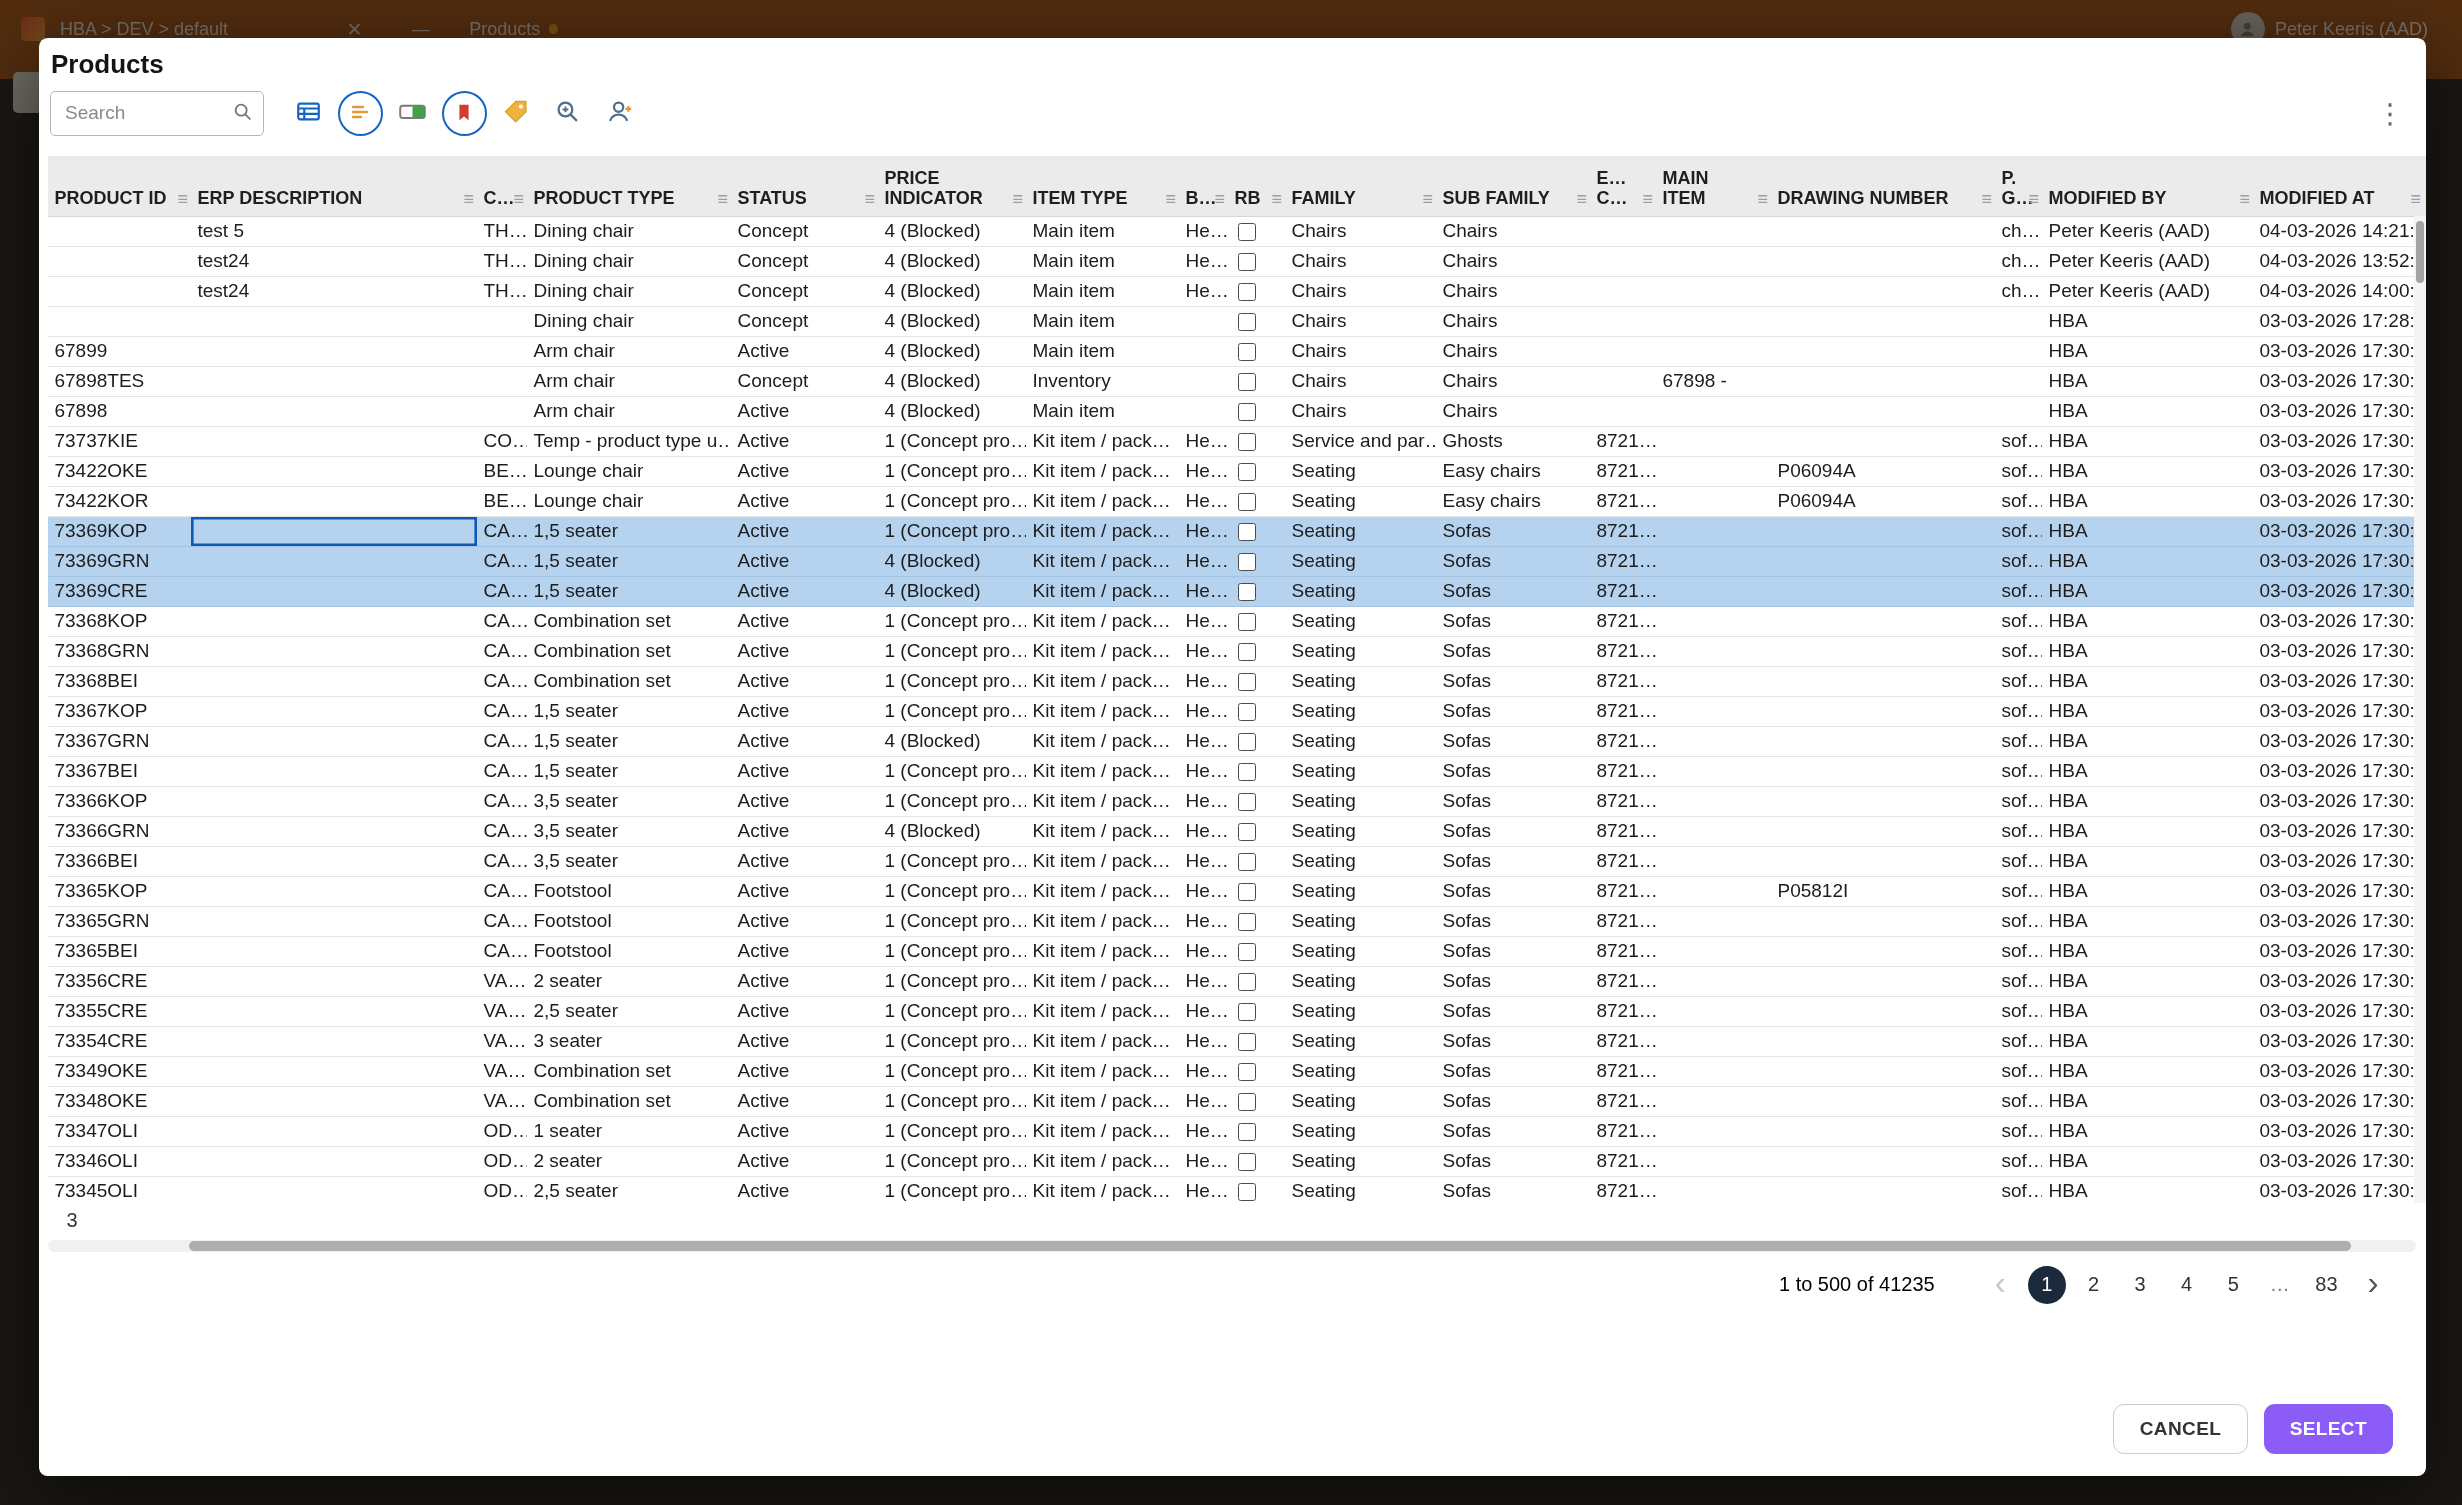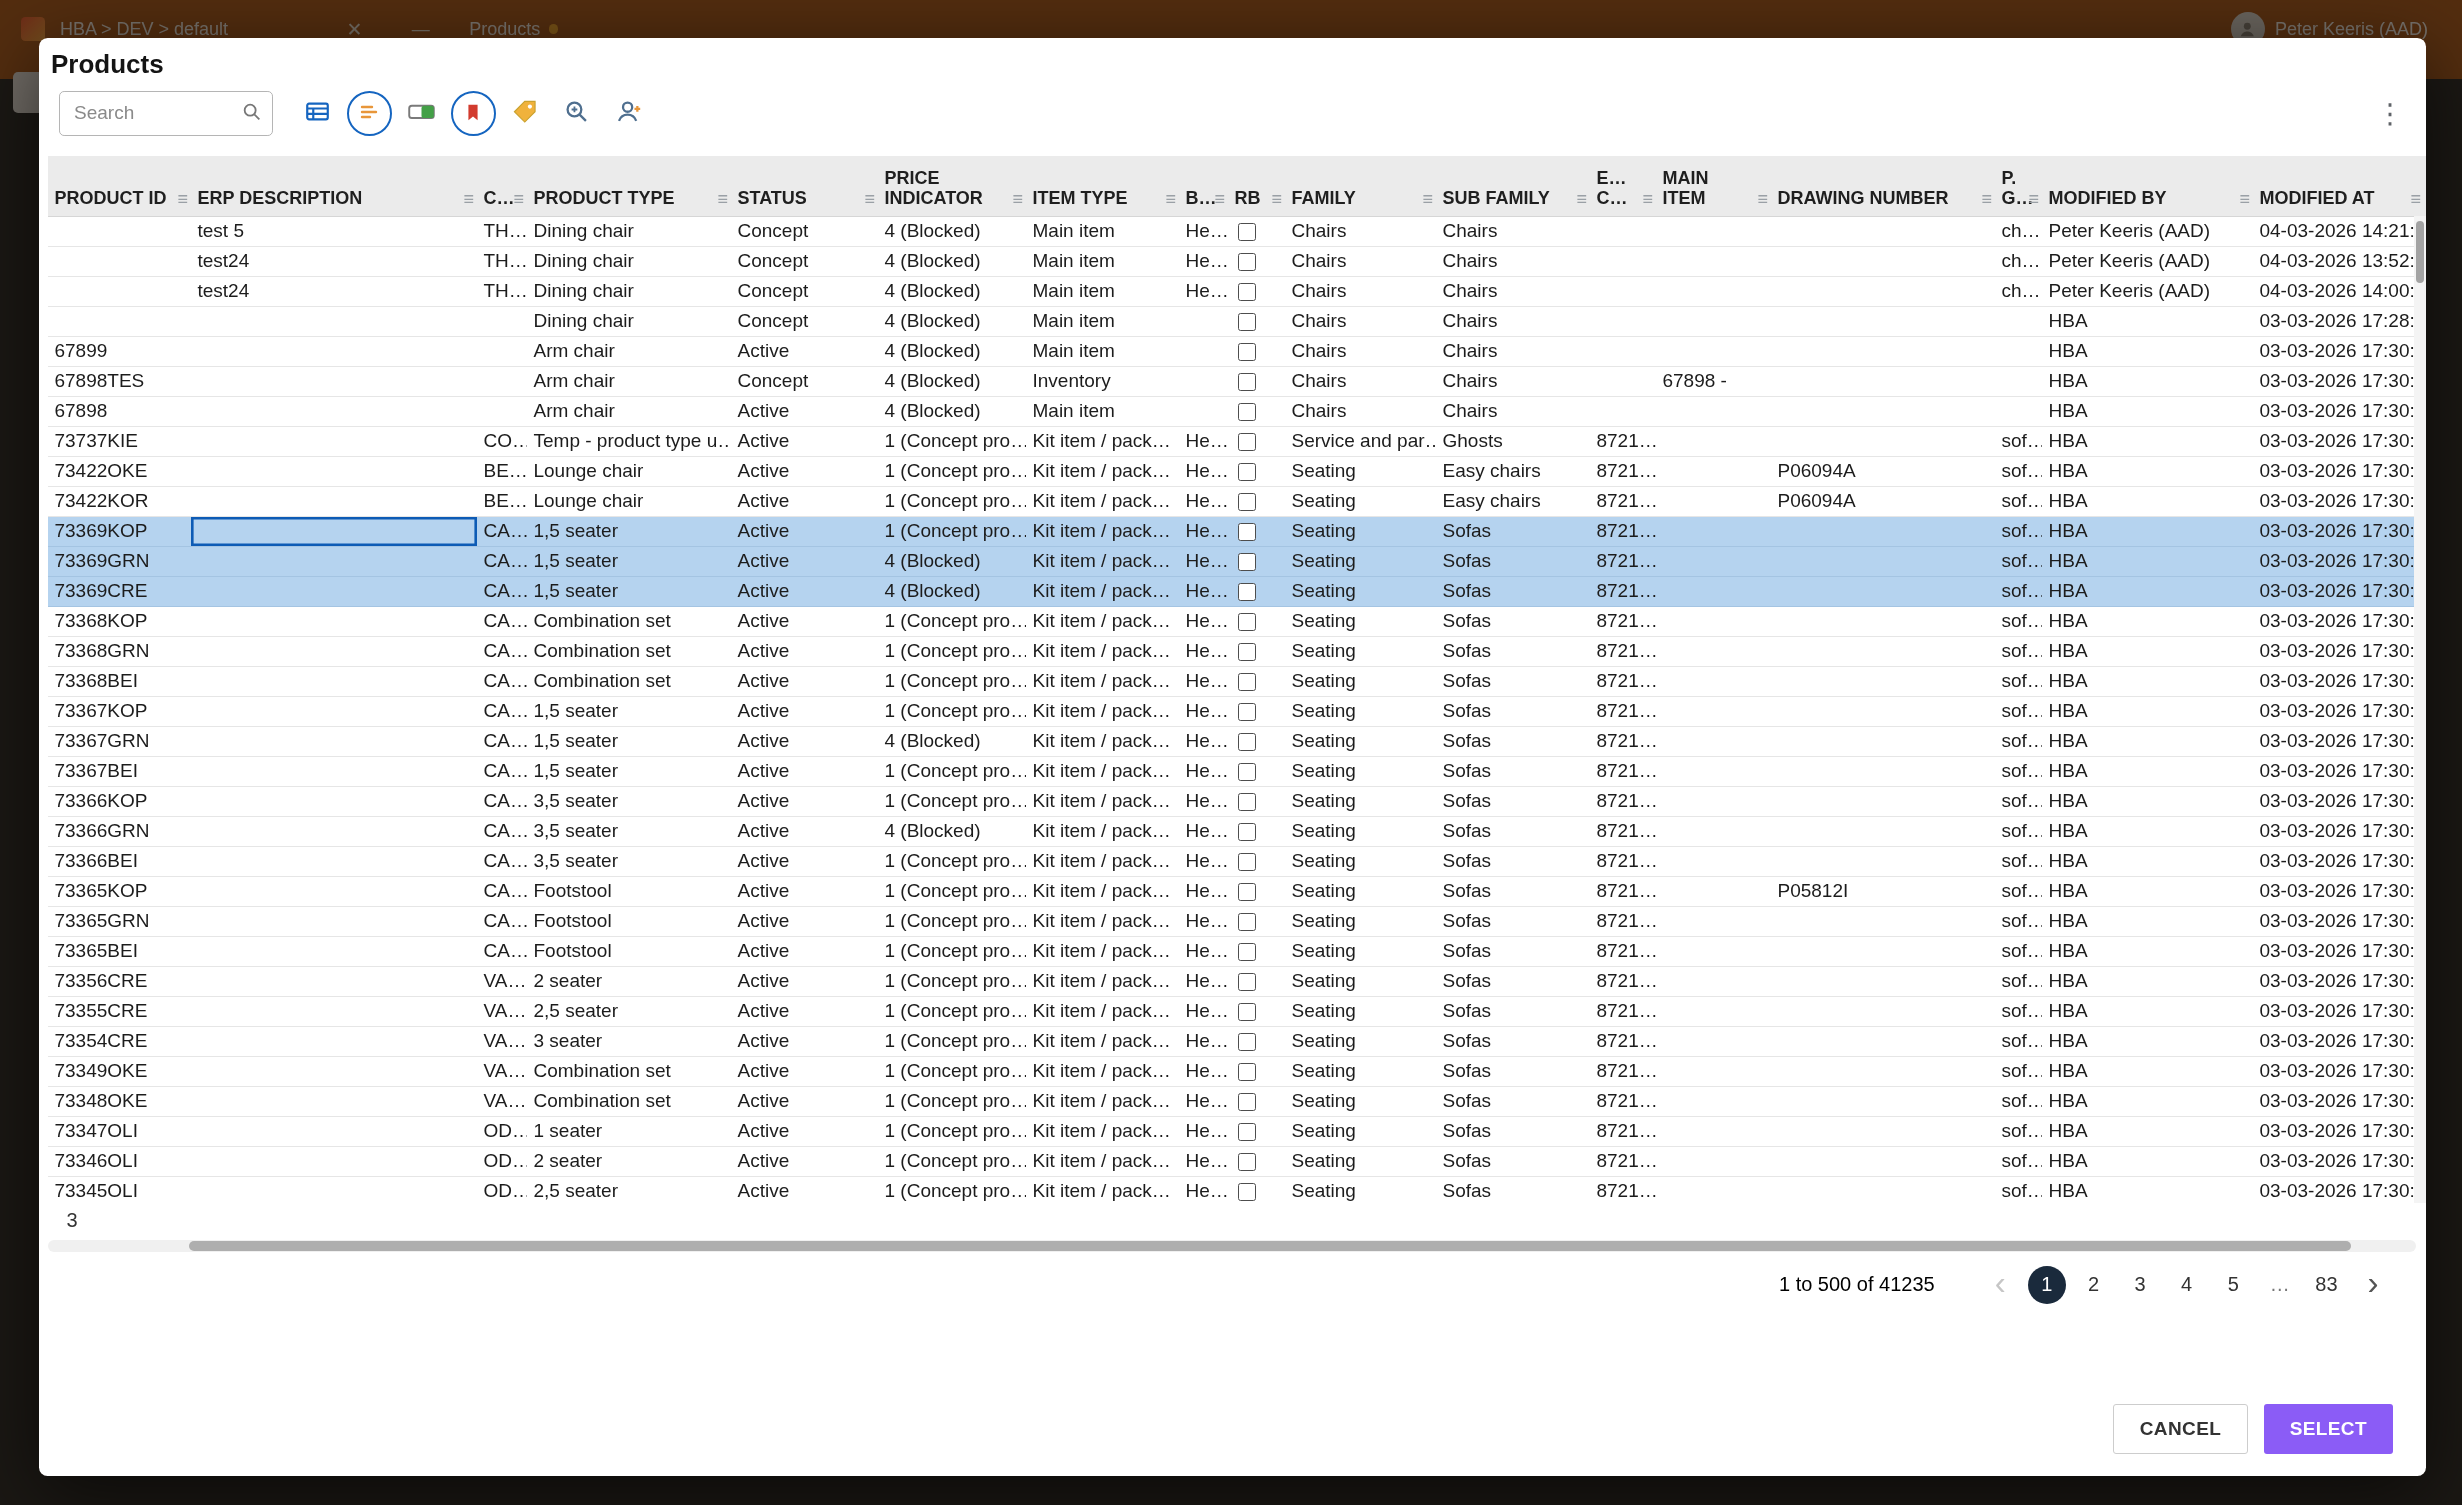--- a/index.html
+++ b/index.html
@@ -30,21 +30,21 @@
   }
   .modal-header{padding:12px 20.6px 0 12px;}
   .m-title{font-size:26px;font-weight:bold;color:#141414;line-height:29px;}
   .m-subtitle{font-size:17px;color:#2b2b2b;margin-top:6px;}
 
   .tabs{display:flex;margin-top:20.6px;border-bottom:0.9px solid #e0e0e0;padding:0 5.1px;height:41px;box-sizing:border-box;}
   .tab{display:flex;align-items:center;gap:9.4px;padding:0 17px;font-size:20.6px;color:#5f6368;position:relative;cursor:default;}
   .tab.active{color:#1565c0;}
   .tab.active::after{content:"";position:absolute;left:6.9px;right:6.9px;bottom:-0.9px;height:4.3px;background:#1565c0;border-radius:2.6px 2.6px 0 0;}
 
-  .toolbar{display:flex;align-items:center;margin-top:10.3px;height:48px;padding:0 22px 0 20px;position:relative;}
+  .toolbar{display:flex;align-items:center;margin-top:10.3px;height:48px;padding:0 22px 0 11px;position:relative;}
   .search{width:214px;height:45px;border:0.9px solid #b5b5b5;border-radius:5.1px;display:flex;align-items:center;padding:0 8.6px 0 12px;box-sizing:border-box;background:#fff;}
   .search input{border:none;outline:none;font-size:19px;width:100%;color:#333;font-family:"Liberation Sans",sans-serif;background:transparent;}
   .search input::placeholder{color:#8a8a8a;}
   .icon-btn{width:45px;height:45px;border-radius:50%;display:flex;align-items:center;justify-content:center;margin-left:6.9px;box-sizing:border-box;cursor:default;}
   .icon-btn.first{margin-left:22px;}
   .icon-btn.circled{border:2.6px solid #1565c0;}
   .kebab{position:absolute;right:19px;top:6.9px;width:34px;height:34px;display:flex;align-items:center;justify-content:center;font-size:27.5px;color:#5f6368;}
 
   
   .table-wrap{margin-top:19px;padding:0 0 0 8.6px;position:relative;}
@@ -78,21 +78,21 @@
   .pagination{display:flex;align-items:center;justify-content:flex-end;gap:8.6px;padding:13.7px 34px 0 0;font-size:20px;color:#444;}
   .range{margin-right:38px;color:#000000;}
   .chev{width:38px;height:38px;display:flex;align-items:center;justify-content:center;font-size:33px;color:#555;padding-bottom:4.3px;box-sizing:border-box;}
   .chev.disabled{color:#c6c6c6;}
   .page{min-width:38px;height:38px;border-radius:50%;display:flex;align-items:center;justify-content:center;color:#333;}
   .page.active{background:#1a2a3c;color:#fff;}
   .page.ell{color:#777;}
 
   
   .actions{margin-top:auto;display:flex;justify-content:flex-end;gap:15.4px;padding:0 33px 22px 0;}
-  .btn{height:50px;padding:8px 26px;border-radius:3px;font-size:19px;font-weight:bold;letter-spacing:0.4px;
+  .btn{height:50px;padding:8px 26px;border-radius:11px;font-size:19px;font-weight:bold;letter-spacing:0.4px;
        display:flex;align-items:center;justify-content:center;box-sizing:border-box;font-family:"Liberation Sans",sans-serif;}
   .btn.cancel{background:#fff;border:0.9px solid #cdcdcd;color:#333;}
   .btn.select{background:#8b5cf6;border:none;color:#fff;}
 </style>
 </head>
 <body>
 
 <div class="backdrop">
   <div class="topbar">
     <div class="topbar-inner">

